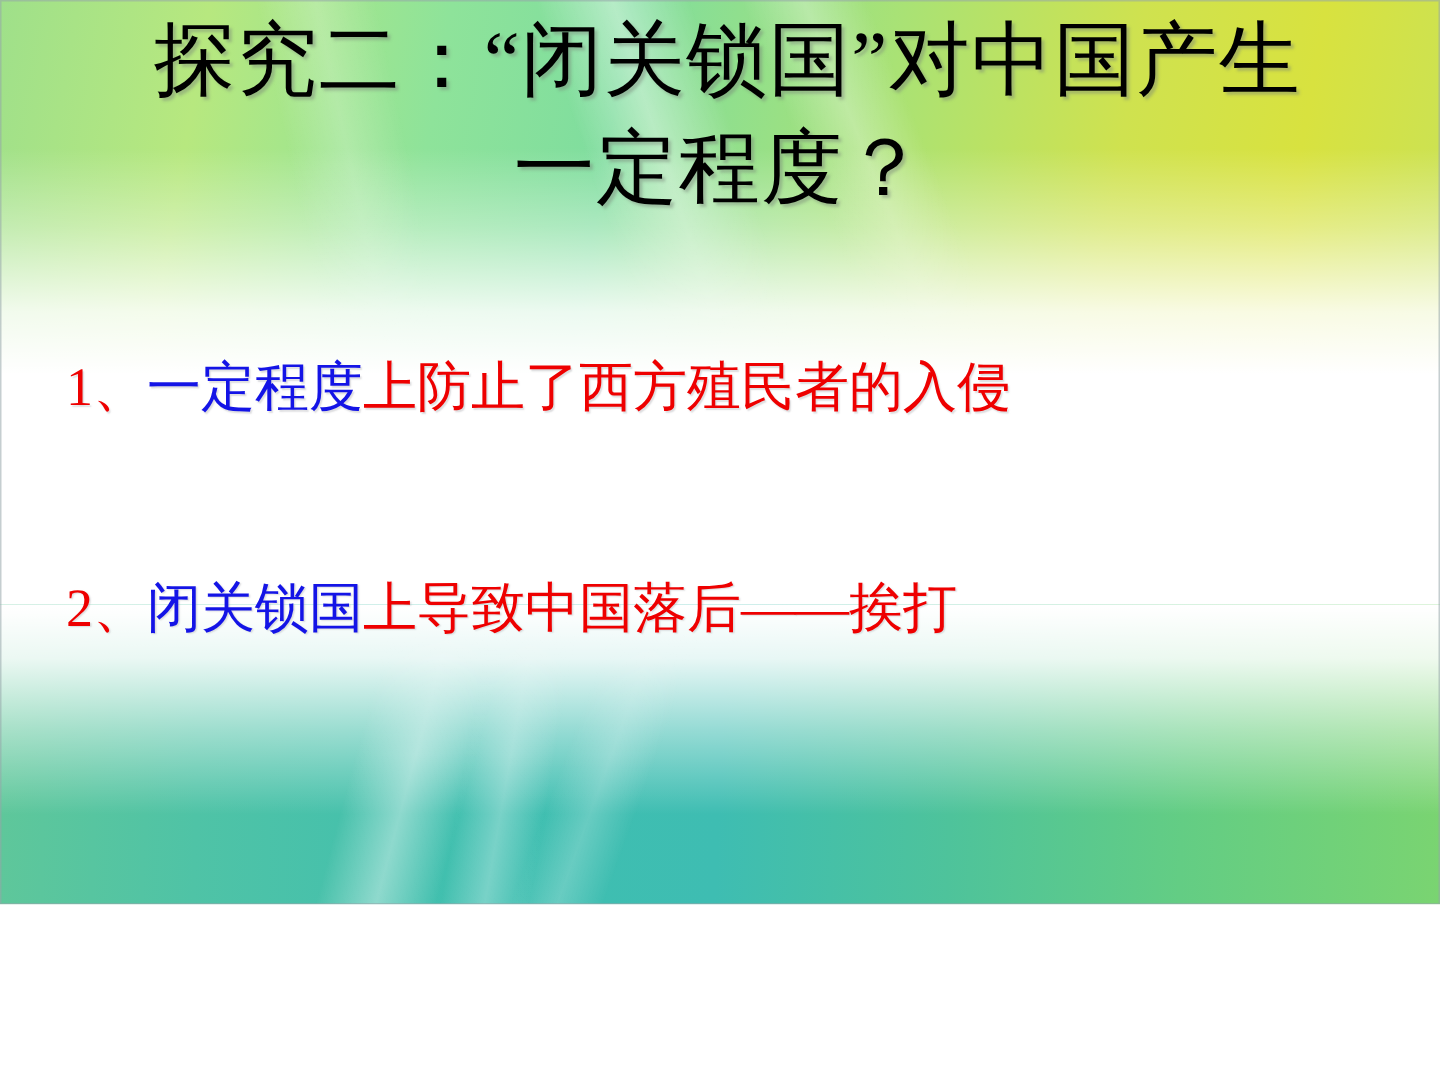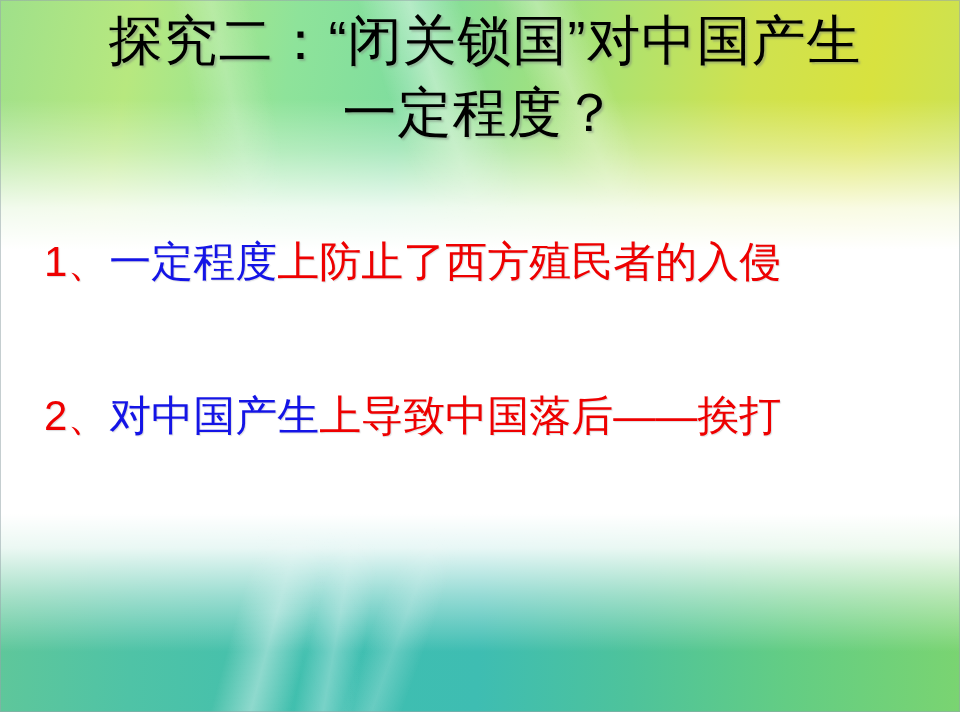--- a/index.html
+++ b/index.html
@@ -4,24 +4,24 @@
 <title>slide</title>
 <style>
   html, body {
     margin: 0;
     padding: 0;
     background: #ffffff;
   }
   #slide {
     position: relative;
     width: 960px;
-    height: 712px;
+    height: 603px;
     overflow: hidden;
     background: #ffffff;
-    font-family: Liberation Sans, sans-serif;
+    font-family: Liberation Serif, serif;
     box-sizing: border-box;
   }
 
   
   .bg-layer {
     position: absolute;
     left: 0;
     right: 0;
     pointer-events: none;
   }
@@ -124,21 +124,21 @@
   #title-line-1 { padding-left: 10px; }
   #title-line-2 { margin-top: 6px; }
 
   #body-block {
     position: absolute;
     left: 44px;
     right: 30px;
     top: 238px;
   }
   .para {
-    font-size: 42px;
+    font-size: 36px;
     line-height: 1.16;
     letter-spacing: 0px;
     color: #ee0000;
     text-shadow: 1px 1px 1px rgba(170,170,175,0.40);
   }
   #para-2 { margin-top: 105px; }
   .seg-red  { color: #ee0000; }
   .seg-blue { color: #1414e6; }
 </style>
 </head>
@@ -159,18 +159,18 @@
       <span class="title-line" id="title-line-2">一定程度？</span>
     </div>
 
     <div id="body-block">
 
       <div class="para" id="para-1">
         <span class="seg-red">1、</span><span class="seg-blue">一定程度</span><span class="seg-red">上防止了西方殖民者的入侵</span>
       </div>
 
       <div class="para" id="para-2">
-        <span class="seg-red">2、</span><span class="seg-blue">对中国产生</span><span class="seg-red">上导致中国落后——挨打</span>
+        <span class="seg-red">2、</span><span class="seg-blue">闭关锁国</span><span class="seg-red">上导致中国落后——挨打</span>
       </div>
 
     </div>
   </div>
 </div>
 
 </body></html>

